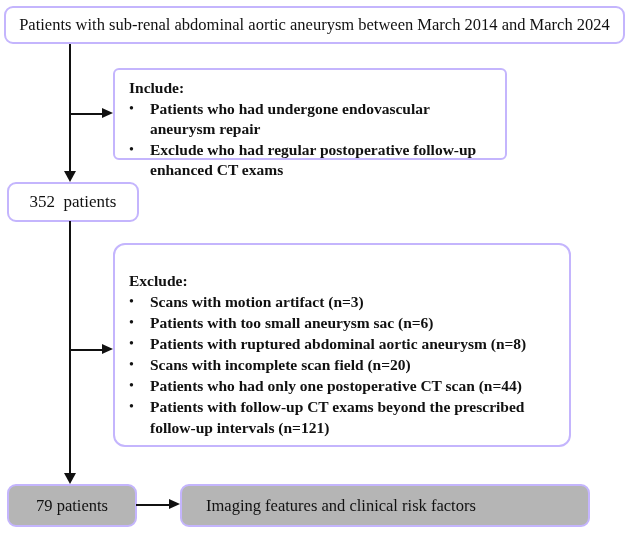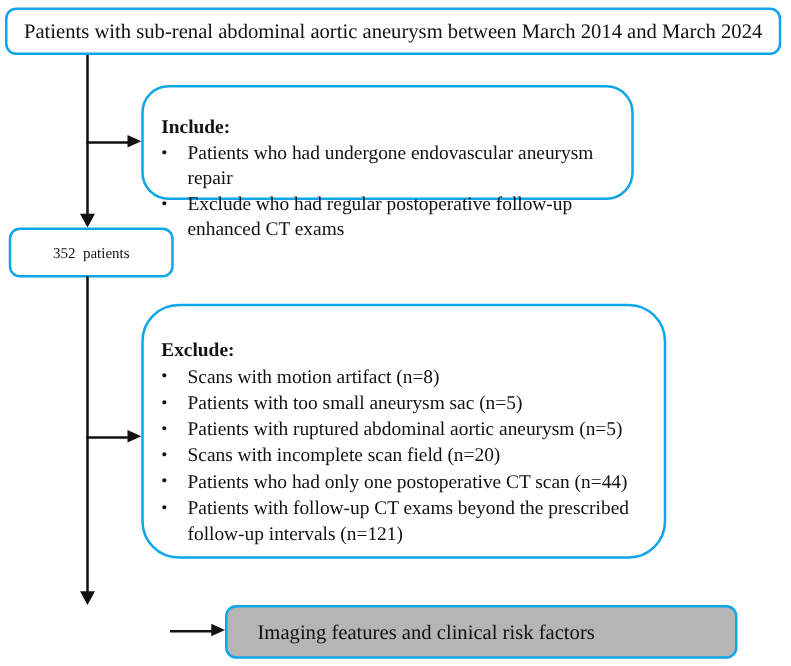--- a/index.html
+++ b/index.html
@@ -12,21 +12,21 @@
     width: 633px;
     height: 533px;
     background: #ffffff;
     font-family: "Liberation Serif", "DejaVu Serif", serif;
     color: #111111;
     overflow: hidden;
   }
   .box {
     position: absolute;
     box-sizing: border-box;
-    border: 2px solid #0ea5e9;
+    border: 2px solid #c4b5fd;
     background: #ffffff;
   }
   .box.gray {
     background: #b5b5b5;
     border-width: 2.5px;
   }
   .center-label {
     display: flex;
     align-items: center;
     justify-content: center;
@@ -35,35 +35,35 @@
   }
   
   #top-box {
     left: 4px; top: 6px; width: 621px; height: 38px;
     border-radius: 9px;
     font-size: 16.5px;
   }
   
   #include-box {
     left: 113px; top: 68px; width: 394px; height: 92px;
-    border-radius: 22px;
+    border-radius: 6px;
     font-size: 15.5px;
     line-height: 20.5px;
-    padding: 22px 16px 0 0;
+    padding: 8px 16px 0 0;
   }
   
   #box-352 {
     left: 7px; top: 182px; width: 132px; height: 40px;
     border-radius: 9px;
-    font-size: 12px;
+    font-size: 17px;
   }
   
   #exclude-box {
-    left: 113px; top: 243px; width: 420px; height: 204px;
-    border-radius: 30px;
+    left: 113px; top: 243px; width: 458px; height: 204px;
+    border-radius: 12px;
     font-size: 15.5px;
     line-height: 21px;
     padding: 25px 16px 0 0;
   }
   
   #box-79 {
     left: 7px; top: 484px; width: 130px; height: 43px;
     border-radius: 9px;
     font-size: 16.5px;
   }
@@ -88,20 +88,21 @@
     display: flex;
     padding-left: 14px;
   }
   .bullet-marker {
     flex: none;
     width: 21px;
     font-size: 14px;
   }
   .item-text {
     flex: 1;
+    font-weight: bold;
   }
   
   .line {
     position: absolute;
     background: #111111;
   }
   .arrow-right {
     position: absolute;
     width: 0; height: 0;
     border-top: 5.5px solid transparent;
@@ -156,50 +157,53 @@
 
   <div class="line" style="left:69px; top:349px; width:34px; height:2px;"></div>
   <div class="arrow-right" style="left:102px; top:344px;"></div>
 
   <div id="exclude-box" class="box">
     <div class="list-title">Exclude:</div>
     <ul class="flow-list">
 
         <li>
           <span class="bullet-marker">•</span>
-          <span class="item-text">Scans with motion artifact (n=8)</span>
-        </li>
-
-        <li>
-          <span class="bullet-marker">•</span>
-          <span class="item-text">Patients with too small aneurysm sac (n=5)</span>
-        </li>
-
-        <li>
-          <span class="bullet-marker">•</span>
-          <span class="item-text">Patients with ruptured abdominal aortic aneurysm (n=5)</span>
+          <span class="item-text">Scans with motion artifact (n=3)</span>
+        </li>
+
+        <li>
+          <span class="bullet-marker">•</span>
+          <span class="item-text">Patients with too small aneurysm sac (n=6)</span>
+        </li>
+
+        <li>
+          <span class="bullet-marker">•</span>
+          <span class="item-text">Patients with ruptured abdominal aortic aneurysm (n=8)</span>
         </li>
 
         <li>
           <span class="bullet-marker">•</span>
           <span class="item-text">Scans with incomplete scan field (n=20)</span>
         </li>
 
         <li>
           <span class="bullet-marker">•</span>
           <span class="item-text">Patients who had only one postoperative CT scan (n=44)</span>
         </li>
 
         <li>
           <span class="bullet-marker">•</span>
           <span class="item-text">Patients with follow-up CT exams beyond the prescribed follow-up intervals (n=121)</span>
         </li>
       </ul>
   </div>
 
+  <div id="box-79" class="box gray center-label">
+    <span>79 patients</span>
+  </div>
 
   <div class="line" style="left:136px; top:504px; width:34px; height:2px;"></div>
   <div class="arrow-right" style="left:169px; top:499px;"></div>
 
   <div id="outcome-box" class="box gray">
     <span>Imaging features and clinical risk factors</span>
   </div>
 
 </div>
 

